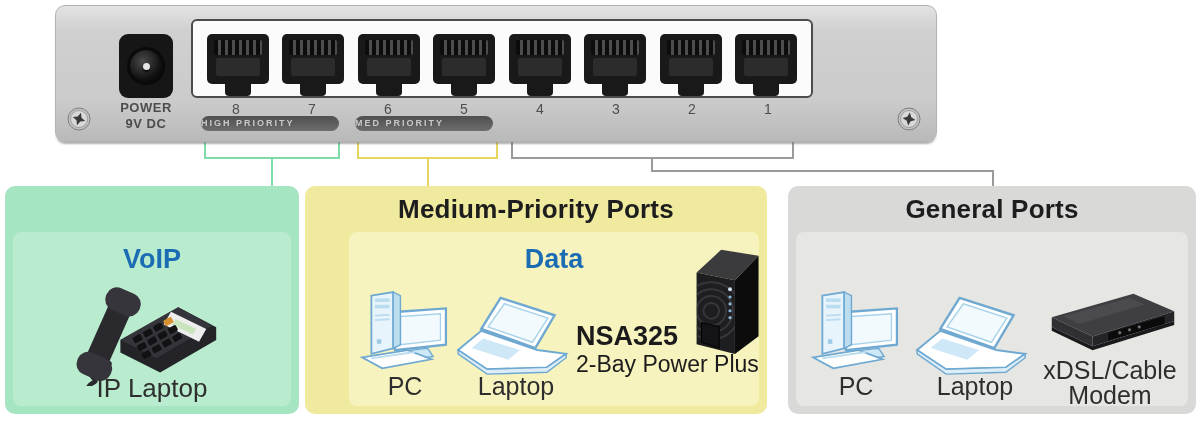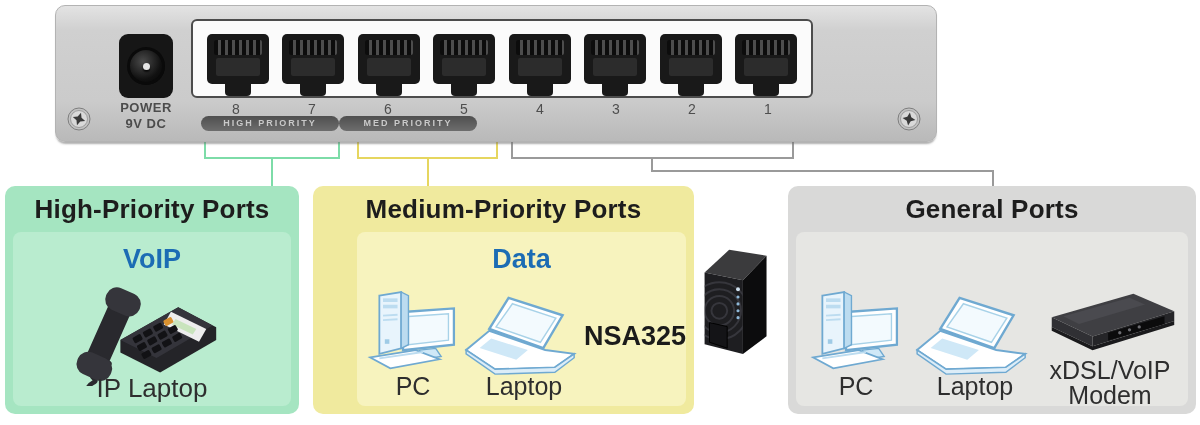--- a/index.html
+++ b/index.html
@@ -41,33 +41,33 @@
   .rj45::after{content:"";position:absolute;left:9px;right:9px;top:24px;height:18px;
     background:#2c2c2c;border-radius:2px;}
   .rj45 .tab{position:absolute;left:50%;bottom:-12px;transform:translateX(-50%);
     width:26px;height:14px;background:#191919;border-radius:0 0 4px 4px;}
   .port-numbers{position:absolute;left:135px;top:95px;width:622px;box-sizing:border-box;
     display:flex;justify-content:space-between;padding:0 14px;}
   .port-numbers span{width:62px;text-align:center;font-size:14px;color:#4e4e4e;}
   .pill{position:absolute;top:110px;width:138px;height:15px;box-sizing:border-box;
     background:linear-gradient(180deg,#4f4f4f,#6d6d6d);border-radius:8px;
     color:#c9c9c9;font-size:9px;font-weight:bold;letter-spacing:2px;
-    text-align:center;line-height:15px;}
+    line-height:15px;}
   .pill-high{left:145px;}
-  .pill-med{left:283px;}
+  .pill-med{left:299px;}
   
   .connectors{position:absolute;left:0;top:0;z-index:1;pointer-events:none;}
   .conn{fill:none;stroke-width:2px;}
   .conn-high{stroke:var(--connector-green,#7ddca8);}
   .conn-med{stroke:var(--connector-yellow,#e6d65f);}
   .conn-gen{stroke:var(--connector-gray,#9a9a9a);}
   
   .panel{position:absolute;top:186px;height:228px;border-radius:10px;z-index:2;}
   .panel-high{left:5px;width:294px;background:var(--high-panel,#a5e5c1);}
-  .panel-med{left:313px;width:381px;background:var(--medium-panel,#f0ea9e);}
+  .panel-med{left:305px;width:462px;background:var(--medium-panel,#f0ea9e);}
   .panel-gen{left:788px;width:408px;background:var(--general-panel,#d9d9d8);}
   .panel-title{height:46px;display:flex;align-items:center;justify-content:center;
     font-size:26px;font-weight:bold;color:#1d1d1d;letter-spacing:.2px;}
   .panel-body{position:absolute;left:8px;right:8px;top:46px;bottom:8px;border-radius:8px;}
   .panel-high .panel-body{background:var(--high-panel-inner,#b9eccf);}
   .panel-med .panel-body{background:var(--medium-panel-inner,#f7f3be);margin-left:36px;}
   .panel-gen .panel-body{background:var(--general-panel-inner,#e6e6e3);}
   .category{position:absolute;top:12px;left:0;width:100%;text-align:center;
     font-size:27px;font-weight:bold;color:var(--category-blue,#1c6cb4);}
   .dev-label{position:absolute;font-size:25px;color:#2e2e2e;text-align:center;}
@@ -161,21 +161,20 @@
     <div class="pill pill-med">MED PRIORITY</div>
   </div>
 
   <svg class="connectors" width="1200" height="425" viewBox="0 0 1200 425">
     <path class="conn conn-high" d="M205,140 L205,158 L339,158 L339,140 M272,158 L272,188"></path>
     <path class="conn conn-med" d="M358,140 L358,158 L497,158 L497,140 M428,158 L428,188"></path>
     <path class="conn conn-gen" d="M512,140 L512,158 L793,158 L793,140 M652,158 L652,171 L993,171 L993,188"></path>
   </svg>
 
   <div class="panel panel-high">
-    <div class="panel-title">High-Priority Ports</div>
     <div class="panel-body">
       <div class="category">VoIP</div>
       <svg class="icon phone-icon" width="162" height="104" viewBox="0 0 170 115">
         <path d="M38,90 c-16,5 -24,11 -17,17 c6,5 -9,4 -7,13" stroke="#2a2a2e" stroke-width="5" fill="none" stroke-linecap="round"></path>
         <polygon points="50,64 114,28 156,50 156,64 94,100 50,78" fill="#242428"></polygon>
         <polygon points="50,64 114,28 152,48 90,84" fill="#34343b"></polygon>
         <polygon points="106,33 145,52 137,66 98,47" fill="#ededed"></polygon>
         <polygon points="111,41 134,52 130,58 107,47" fill="#c9e4bd"></polygon>
         <g transform="translate(63,62) rotate(-29)" fill="#121215">
           <rect x="0" y="0" width="10" height="7" rx="1.5"></rect>
@@ -248,20 +247,21 @@
         </g>
         <polygon points="20,84 38,88 38,110 20,104" fill="#141417" stroke="#000" stroke-width="1"></polygon>
         <circle cx="49" cy="50" r="2" fill="#cfe0ee"></circle>
           <circle cx="49" cy="58" r="1.6" fill="#8fb8d8"></circle>
         <circle cx="49" cy="65" r="1.6" fill="#8fb8d8"></circle>
           <circle cx="49" cy="72" r="1.6" fill="#8fb8d8"></circle>
           <circle cx="49" cy="79" r="1.6" fill="#8fb8d8"></circle>
       </svg>
       <div class="nas-text">
         <div class="nas-name">NSA325</div>
+        <div class="nas-desc">2-Bay Power Plus</div>
       </div>
     </div>
   </div>
 
   <div class="panel panel-gen">
     <div class="panel-title">General Ports</div>
     <div class="panel-body">
 
       <svg class="icon gen-pc-icon" width="100" height="92" viewBox="0 0 110 100">
         <polygon points="44,28 100,24 100,64 44,70" fill="#ffffff" stroke="#6fa9d1" stroke-width="2.5"></polygon>
@@ -293,19 +293,19 @@
         <polygon points="20,29 88,10 104,17 36,37" fill="#4a4a4f"></polygon>
         <polygon points="50,50 134,24 134,34 50,60" fill="#252528"></polygon>
         <polygon points="8,30 50,50 50,60 8,40" fill="#303034"></polygon>
         <polygon points="66,46 124,29 124,37 66,54" fill="#0b0b0c"></polygon>
         <circle cx="78" cy="46" r="1.7" fill="#6d6d72"></circle>
           <circle cx="88" cy="43" r="1.7" fill="#6d6d72"></circle>
           <circle cx="98" cy="40" r="1.7" fill="#6d6d72"></circle>
         <polygon points="8,40 50,60 134,34 134,38 50,64 8,44" fill="#1a1a1c"></polygon>
       </svg>
       <div class="dev-label modem-label">
-        <div>xDSL/VoIP</div>
+        <div>xDSL/Cable</div>
         <div>Modem</div>
       </div>
     </div>
   </div>
 
 </div>
 
 </body></html>

